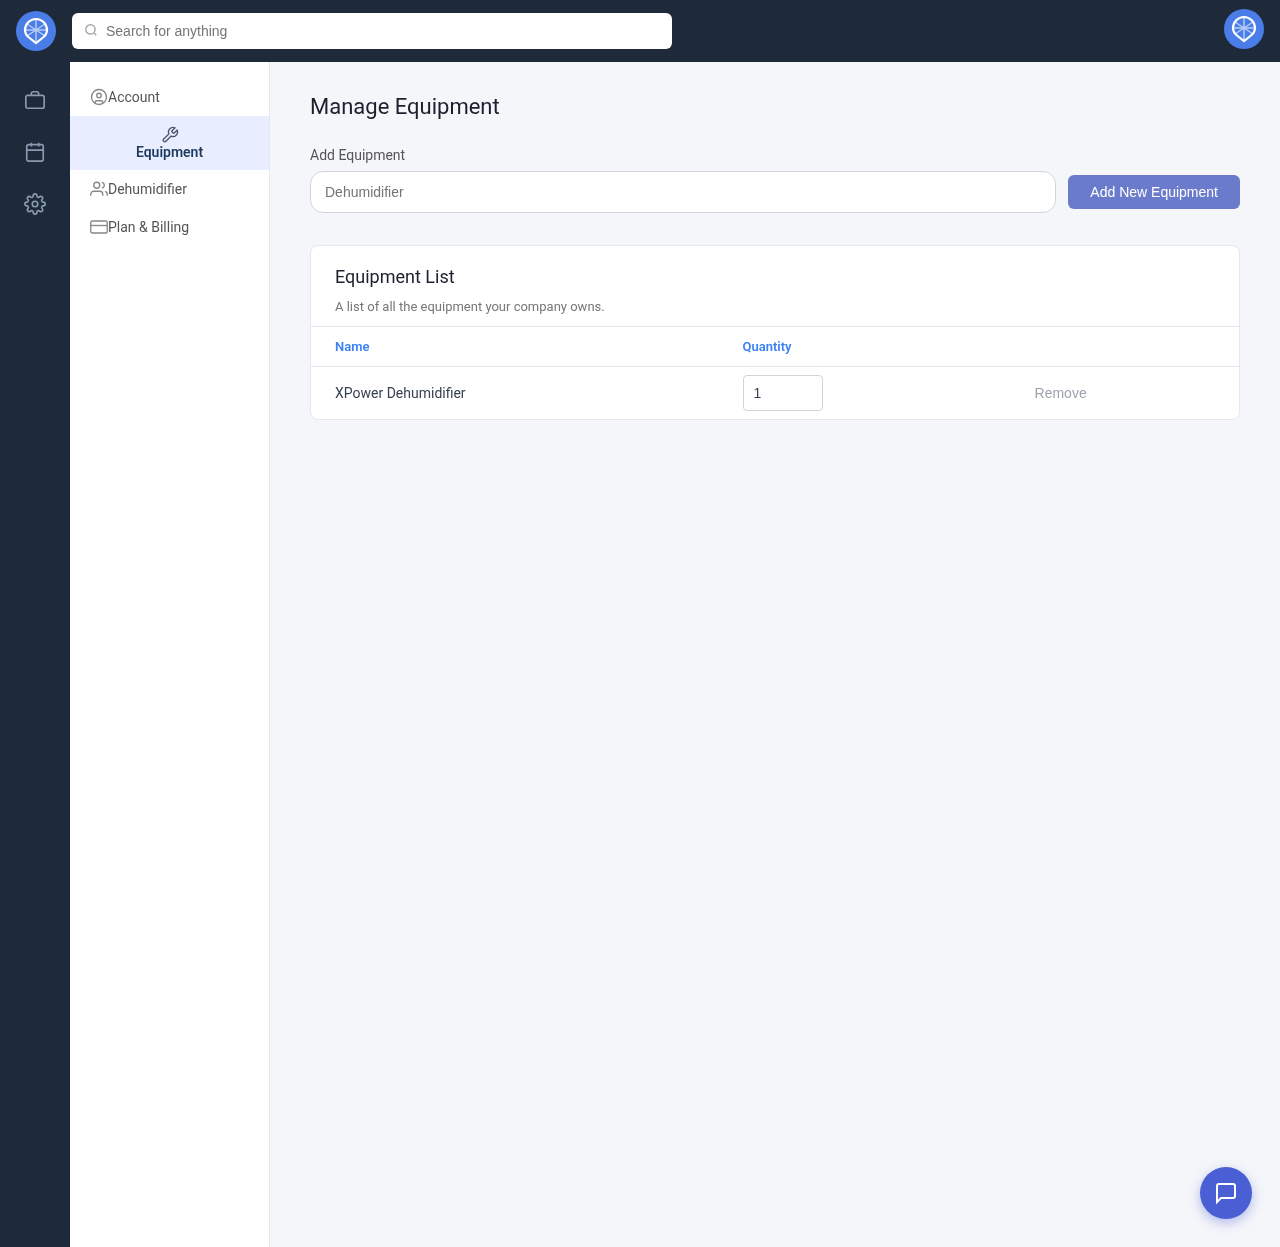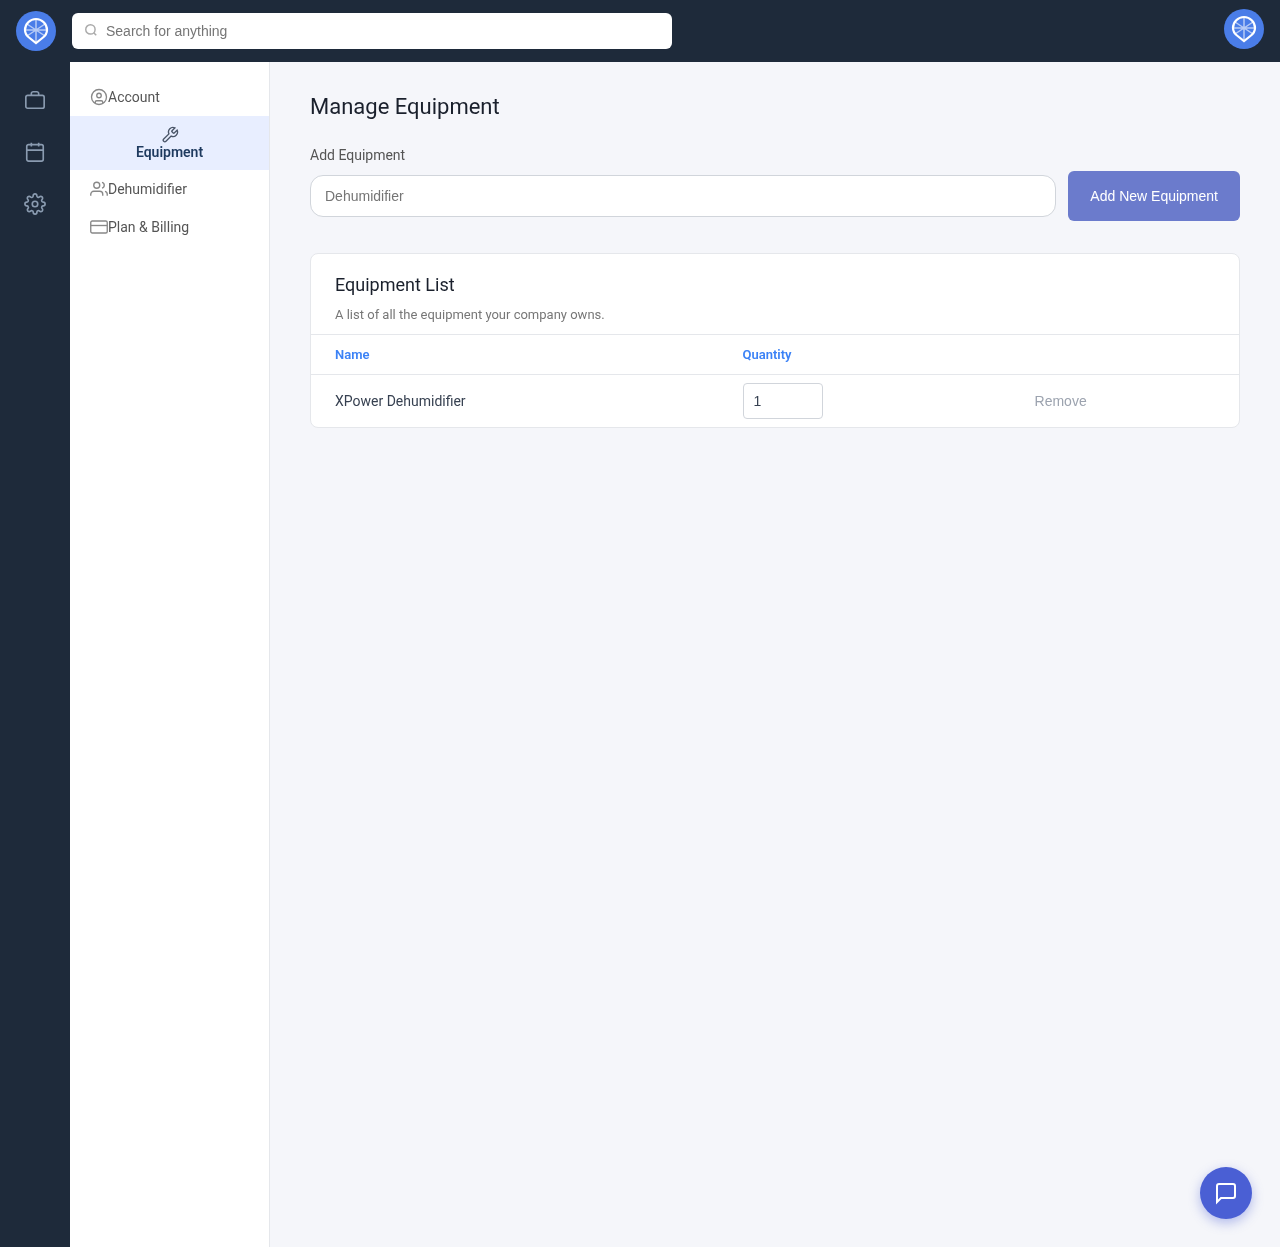--- a/index.html
+++ b/index.html
@@ -150,21 +150,21 @@
       height: 42px;
       border: 1px solid #d1d5db;
       border-radius: 13px;
       padding: 0 14px;
       font-size: 14px;
       color: #999;
       background: #fff;
       outline: none;
     }
     .add-new-button {
-      height: 50px;
+      height: 34px;
       padding: 0 22px;
       background: #6b7bcc;
       color: #fff;
       border: none;
       border-radius: 6px;
       font-size: 14px;
       font-weight: 500;
       cursor: pointer;
       white-space: nowrap;
     }

